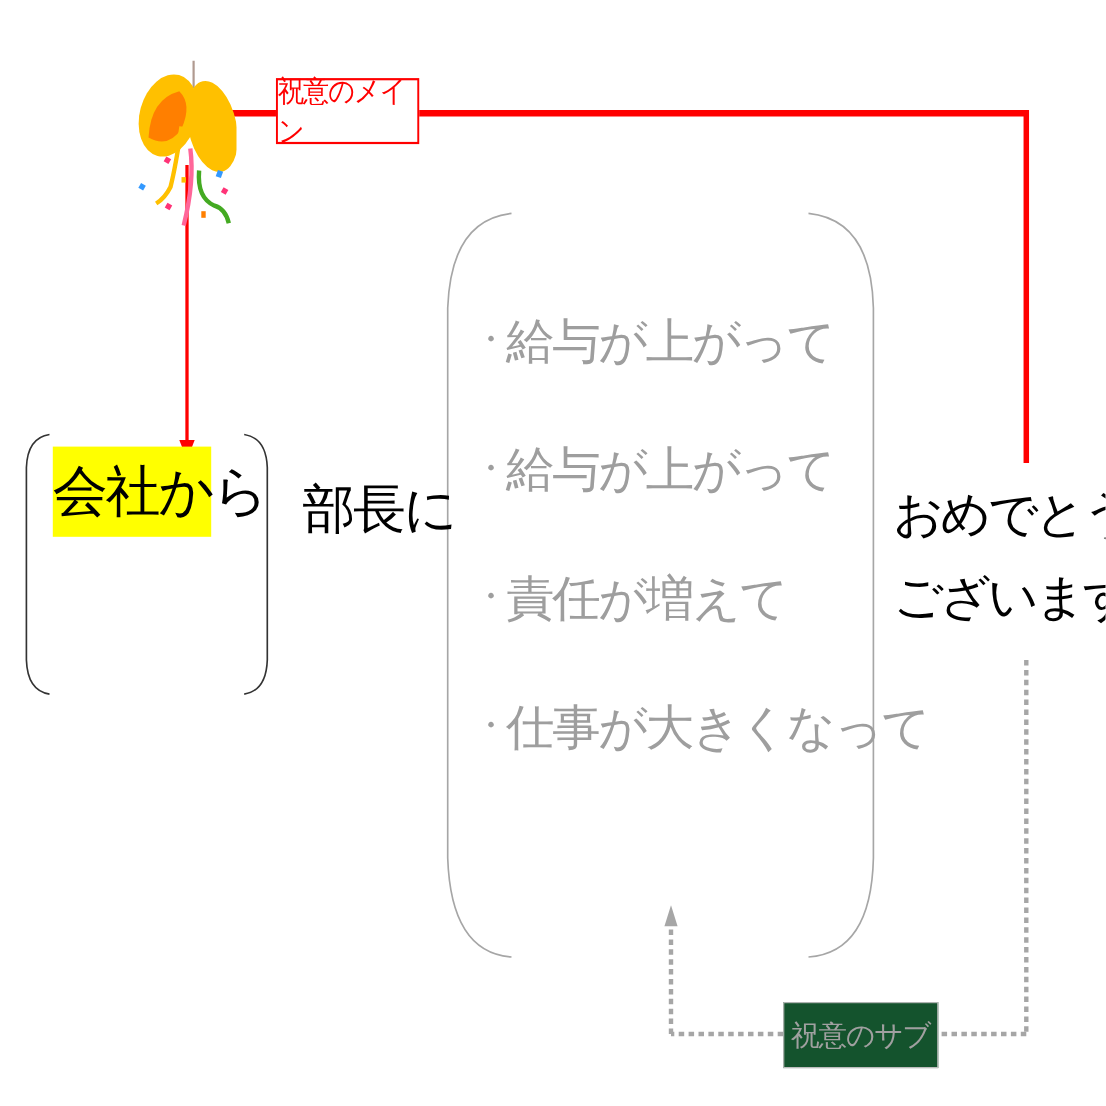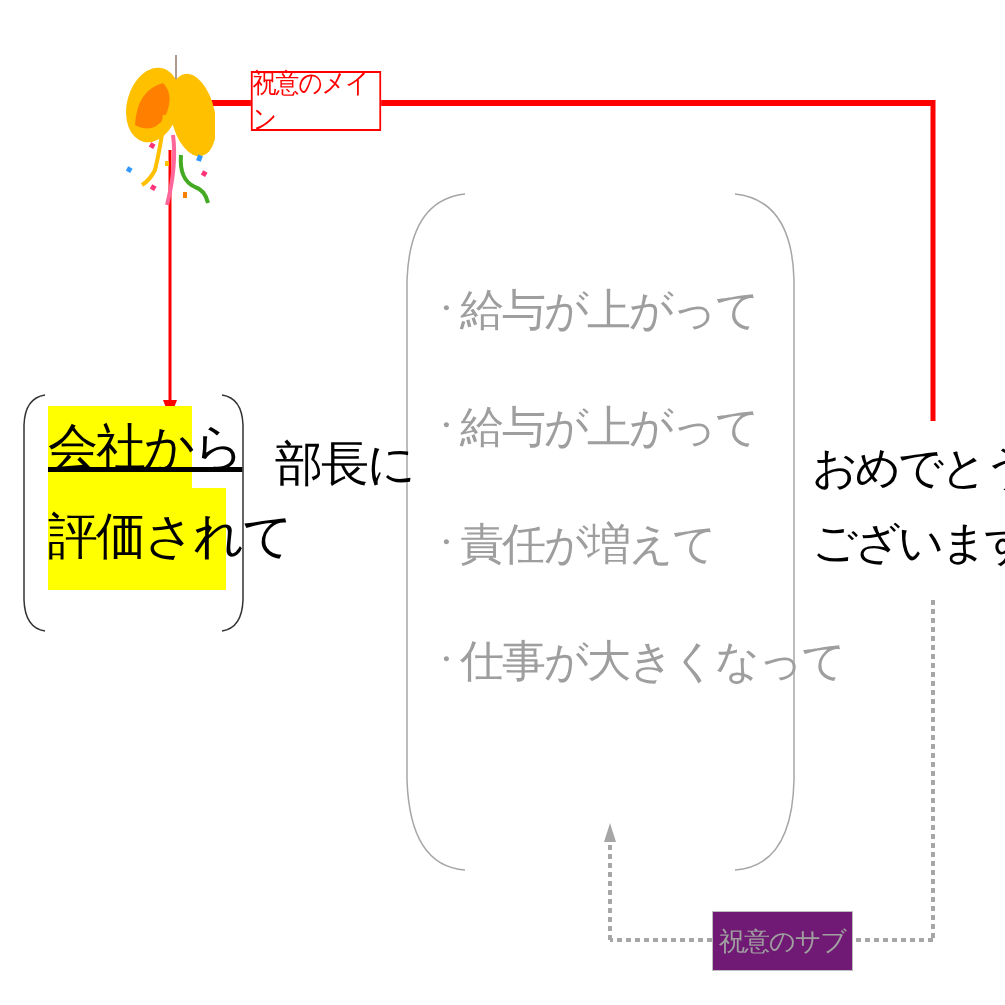--- a/index.html
+++ b/index.html
@@ -34,21 +34,21 @@
       box-sizing: border-box;
       letter-spacing: -1px;
       transform: scaleX(0.88);
       transform-origin: center;
     }
     .sub-label {
       position: absolute;
       left: 712px; top: 911px;
       width: 141px; height: 60px;
       border: 1.5px solid #bdbdbd;
-      background: #701a75;
+      background: #14532d;
       color: #a0a0a0;
       font-size: 26px;
       display: flex;
       align-items: center;
       justify-content: center;
       box-sizing: border-box;
       letter-spacing: -1px;
     }
     .cause-block {
       position: absolute;
@@ -58,21 +58,21 @@
       display: block;
       background: #ffff00;
       color: #000000;
       font-size: 50px;
       line-height: 82px;
       height: 82px;
       white-space: nowrap;
       letter-spacing: -2px;
       padding-right: 2px;
     }
-    .hl-line.first { width: 142px; overflow: visible; text-decoration: underline; }
+    .hl-line.first { width: 142px; overflow: visible; }
     .hl-line.second { width: 176px; height: 102px; line-height: 96px; }
     .promo {
       position: absolute;
       left: 275px; top: 429px;
       font-size: 48px;
       line-height: 68px;
       color: #000000;
       letter-spacing: -2px;
     }
     .congrats {
@@ -168,21 +168,20 @@
     <rect x="68" y="137" width="4" height="6" fill="#ff7f00"></rect>
   </svg>
 </div>
 
 <div class="main-label">
   <span>祝意のメイン</span>
 </div>
 
 <div class="cause-block">
   <span class="hl-line first">会社から</span>
-  <span class="hl-line second">評価されて</span>
 </div>
 
 <div class="promo">
   <div>部長に</div>
 </div>
 
 <ul class="sub-list">
   <li><span class="bullet">・</span><span>給与が上がって</span></li>
   <li><span class="bullet">・</span><span>給与が上がって</span></li>
   <li><span class="bullet">・</span><span>責任が増えて</span></li>

